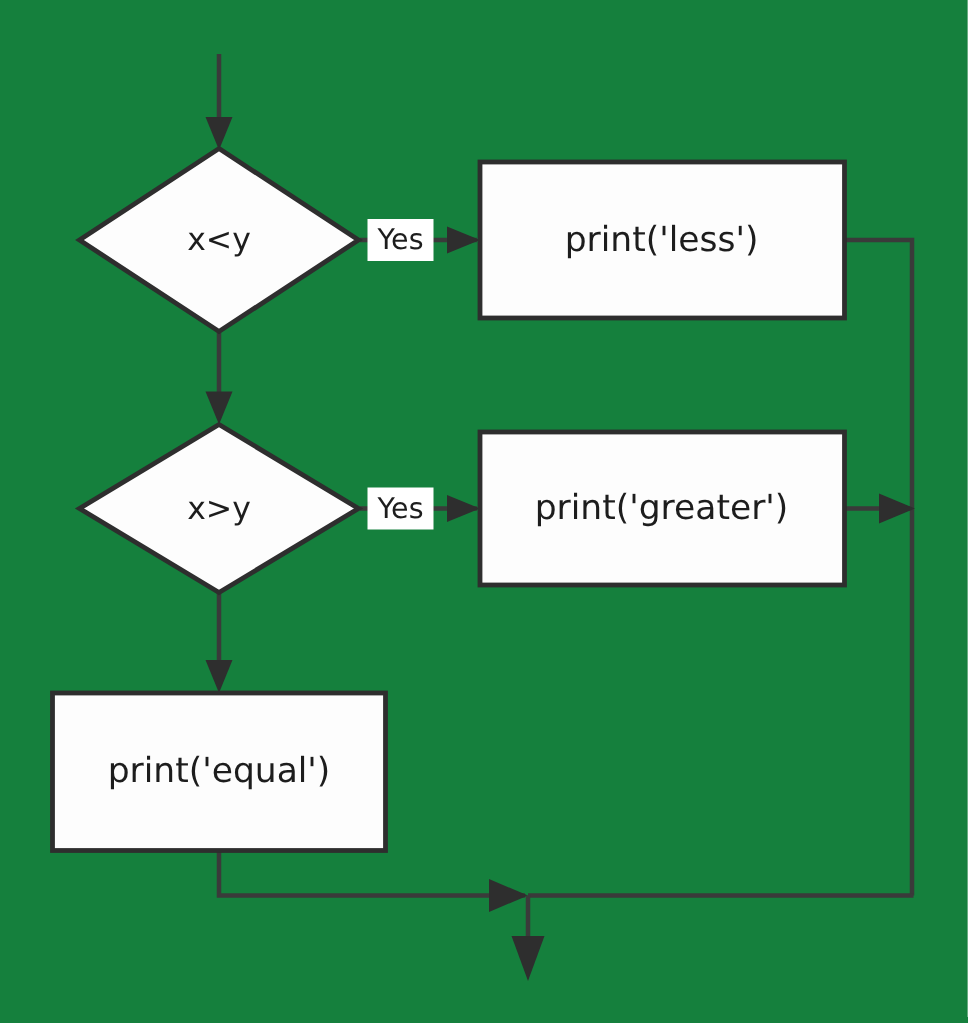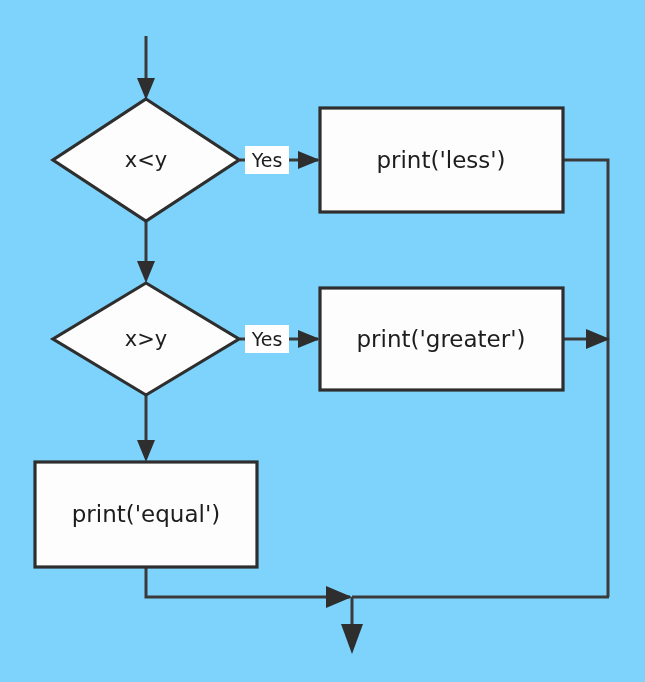--- a/index.html
+++ b/index.html
@@ -10,21 +10,21 @@
     width: 645px;
     height: 682px;
     background: #f7f7f7;
     font-family: "DejaVu Sans", "Liberation Sans", sans-serif;
     overflow: hidden;
   }
   #flowchart-root {
     position: relative;
     width: 645px;
     height: 682px;
-    background: #7dd3fc;
+    background: #15803d;
   }
   svg#flow-svg {
     position: absolute;
     left: 0;
     top: 0;
     width: 645px;
     height: 682px;
     display: block;
   }
   .node-shape {

